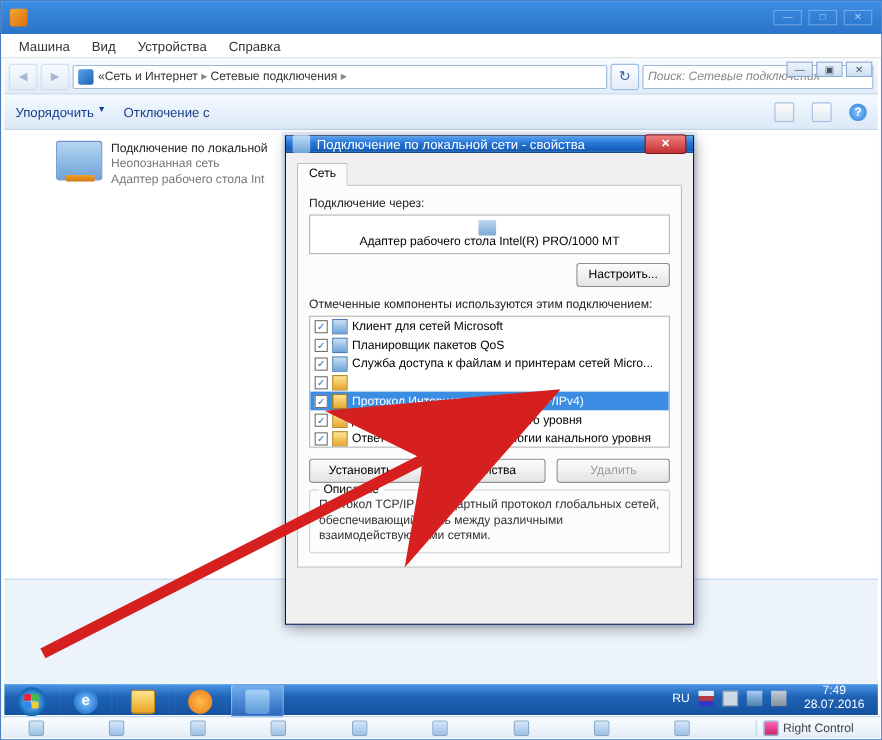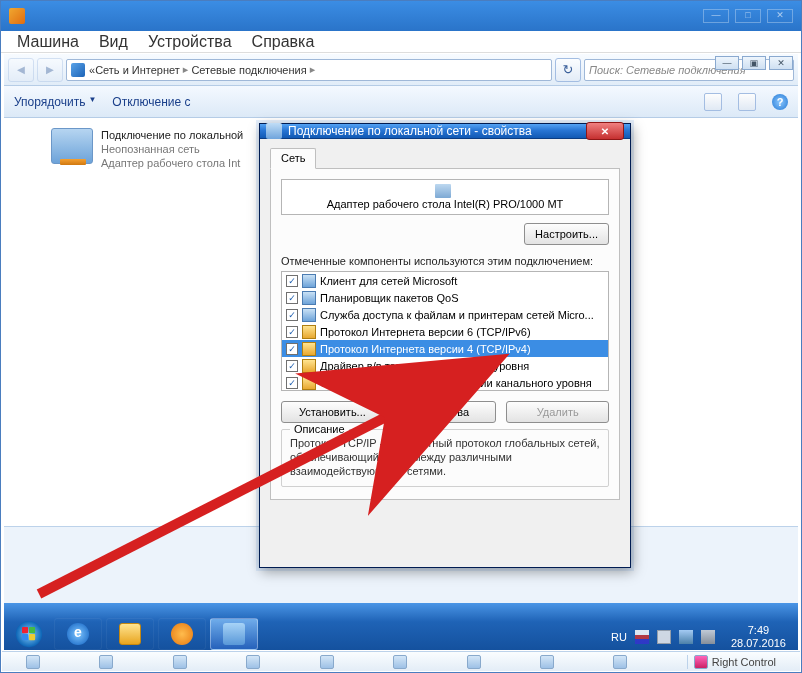--- a/index.html
+++ b/index.html
@@ -5,21 +5,21 @@
 * { margin: 0; padding: 0; box-sizing: border-box; font-family: "Segoe UI", Tahoma, sans-serif; }
 body { width: 802px; height: 673px; background: #fff; overflow: hidden; position: relative; }
 
 
 .vbx-window { position: absolute; top: 0; left: 0; width: 802px; height: 673px; border: 1px solid #4a7dbf; background: #fff; }
 .vbx-title { height: 30px; background: linear-gradient(#3b8de4, #2a74c9); color: #fff; display: flex; align-items: center; padding: 0 8px; font-size: 12px; }
 .vbx-title .icon { width: 16px; height: 16px; background: linear-gradient(135deg,#f0a830,#e06c10); border-radius: 2px; margin-right: 6px; }
 .win-btns { margin-left: auto; display: flex; gap: 6px; }
 .win-btn { width: 26px; height: 14px; border: 1px solid rgba(255,255,255,.3); text-align: center; line-height: 11px; font-size: 9px; color: rgba(255,255,255,.6); }
 .vbx-menu { height: 22px; background: #fff; display: flex; align-items: center; padding: 0 6px; border-bottom: 1px solid #ddd; }
-.vbx-menu span { font-size: 16px; color: #333; padding: 2px 10px; }
+.vbx-menu span { font-size: 12px; color: #333; padding: 2px 10px; }
 
 
 .guest { position: absolute; top: 53px; left: 3px; right: 3px; bottom: 22px; background: #ecf3fb; }
 
 
 .explorer { position: absolute; top: 0; left: 0; right: 0; height: 473px; background: #fff; border-bottom: 1px solid #bcd2ea; }
 .exp-nav { height: 32px; background: linear-gradient(#f7fbff,#e1ecf8); border-bottom: 1px solid #b5cce6; display: flex; align-items: center; padding: 0 4px; gap: 3px; }
 .nav-btn { width: 26px; height: 24px; border: 1px solid #a3bde2; border-radius: 3px; background: linear-gradient(#fbfdff,#e3ecf7); display: flex; align-items: center; justify-content: center; font-size: 13px; color: #3a5f9a; }
 .nav-btn.disabled { opacity: .4; }
 .addr-bar { flex: 1; height: 22px; border: 1px solid #9fb8d8; border-radius: 2px; background: #fff; display: flex; align-items: center; font-size: 11px; color: #333; padding: 0 4px; overflow: hidden; }
@@ -33,21 +33,21 @@
 .help-icon { width: 16px; height: 16px; border-radius: 50%; background: radial-gradient(#8cc8ff,#2378d4); color: #fff; font-size: 11px; text-align: center; line-height: 16px; font-weight: bold; }
 .exp-body { padding: 10px; }
 .conn-item { display: flex; gap: 8px; width: 220px; margin-left: 37px; }
 .conn-icon { width: 42px; height: 36px; background: linear-gradient(#b6d5f1,#6da3d9); border: 1px solid #6b97c8; border-radius: 3px; position: relative; }
 .conn-icon::after { content: ""; position: absolute; bottom: -2px; left: 8px; width: 26px; height: 6px; background: linear-gradient(#f5a030,#d07810); border-radius: 1px; }
 .conn-text { font-size: 11px; line-height: 14px; color: #333; }
 .conn-text .l1 { color: #222; }
 .conn-text .l2, .conn-text .l3 { color: #777; }
 
 
-.taskbar { position: absolute; left: 0; right: 0; bottom: 0; height: 47px; background: linear-gradient(#4a95e6,#1f63b6 40%,#14519e); display: flex; align-items: flex-end; padding: 0 4px; }
+.taskbar { position: absolute; left: 0; right: 0; bottom: 0; height: 28px; background: linear-gradient(#4a95e6,#1f63b6 40%,#14519e); display: flex; align-items: flex-start; padding: 0 4px; }
 .start-btn { width: 42px; height: 32px; }
 .start-btn svg { width: 100%; height: 100%; }
 .tb-item { width: 48px; height: 32px; border-radius: 3px; border: 1px solid rgba(255,255,255,.05); margin-left: 4px; display: flex; align-items: center; justify-content: center; }
 .tb-item.active { background: linear-gradient(rgba(120,180,240,.9),rgba(40,100,190,.9)); border-color: rgba(255,255,255,.35); }
 .tb-icon { width: 22px; height: 22px; border-radius: 3px; }
 .tb-ie { background: radial-gradient(#7dc5ff,#0e5ebf); border-radius: 50%; position: relative; }
 .tb-ie::after{content:"e";color:#fff;font-weight:bold;font-size:14px;position:absolute;left:7px;top:1px;}
 .tb-exp { background: linear-gradient(#ffe490,#e8a520); border: 1px solid #c58810; }
 .tb-mp { background: radial-gradient(#ffbc4d,#e77810); border-radius: 50%; }
 .tb-net { background: linear-gradient(#a7d3f7,#5998d8); }
@@ -208,20 +208,21 @@
       <div class="dlg-title">
         <span class="dlg-icon"></span>
         <span>Подключение по локальной сети - свойства</span>
         <div class="dlg-close">✕</div>
       </div>
       <div class="dlg-body">
         <div class="tabs">
             <div class="tab">Сеть</div>
           </div>
         <div class="tab-content">
+          <div class="lbl">Подключение через:</div>
           <div class="adapter-box">
             <span class="ad-icon"></span>
             <span>Адаптер рабочего стола Intel(R) PRO/1000 MT</span>
           </div>
           <div class="cfg-row">
               <button class="btn">Настроить...</button>
             </div>
           <div class="lbl">Отмеченные компоненты используются этим подключением:</div>
           <div class="comp-list" id="comp-list">
               <div class="comp-row">
@@ -235,21 +236,20 @@
                 <span>Планировщик пакетов QoS</span>
               </div>
               <div class="comp-row">
                 <span class="chk">✓</span>
                 <span class="svc-icon monitor"></span>
                 <span>Служба доступа к файлам и принтерам сетей Micro...</span>
               </div>
               <div class="comp-row">
                 <span class="chk">✓</span>
                 <span class="svc-icon net"></span>
-                <span>Протокол Интернета версии 6 (TCP/IPv6)</span>
               </div>
               <div class="comp-row selected">
                 <span class="chk">✓</span>
                 <span class="svc-icon net"></span>
                 <span>Протокол Интернета версии 4 (TCP/IPv4)</span>
               </div>
               <div class="comp-row">
                 <span class="chk">✓</span>
                 <span class="svc-icon net"></span>
                 <span>Драйвер в/в тополога канального уровня</span>

